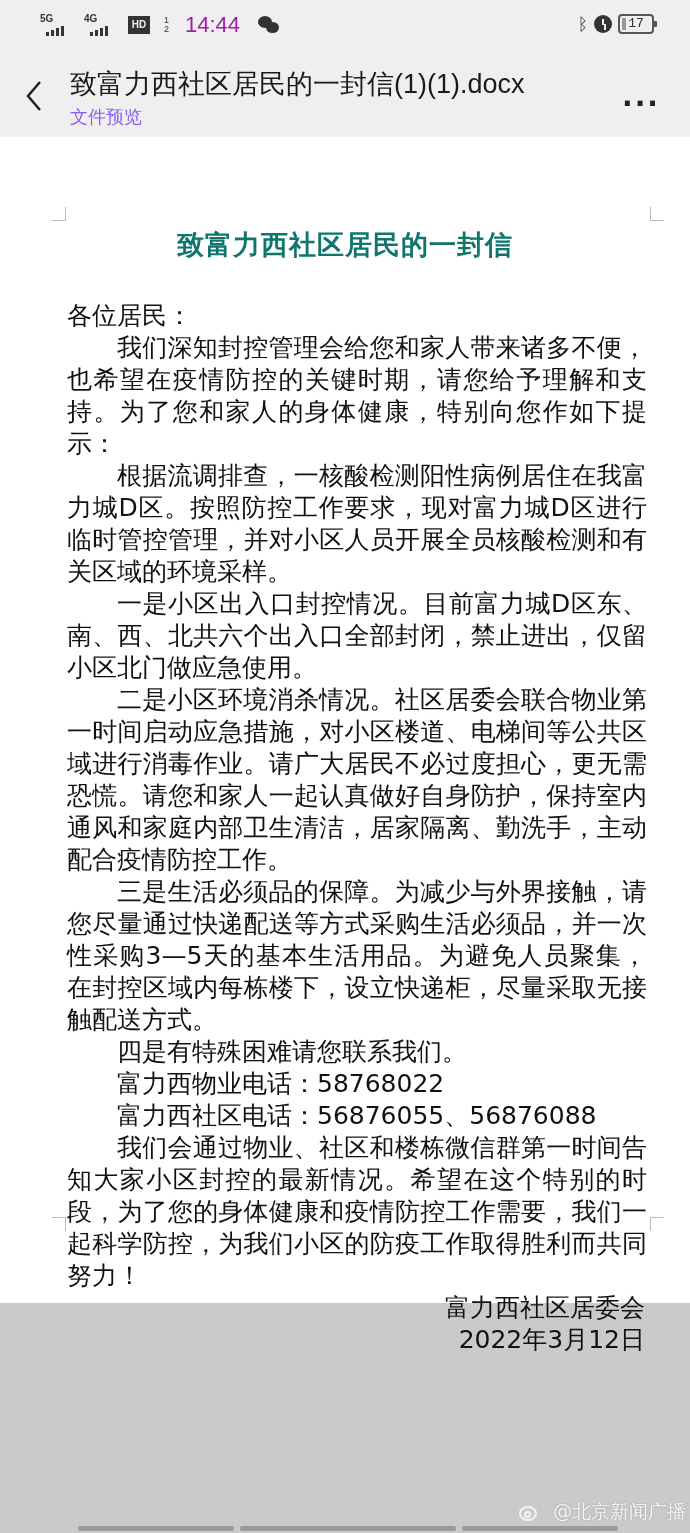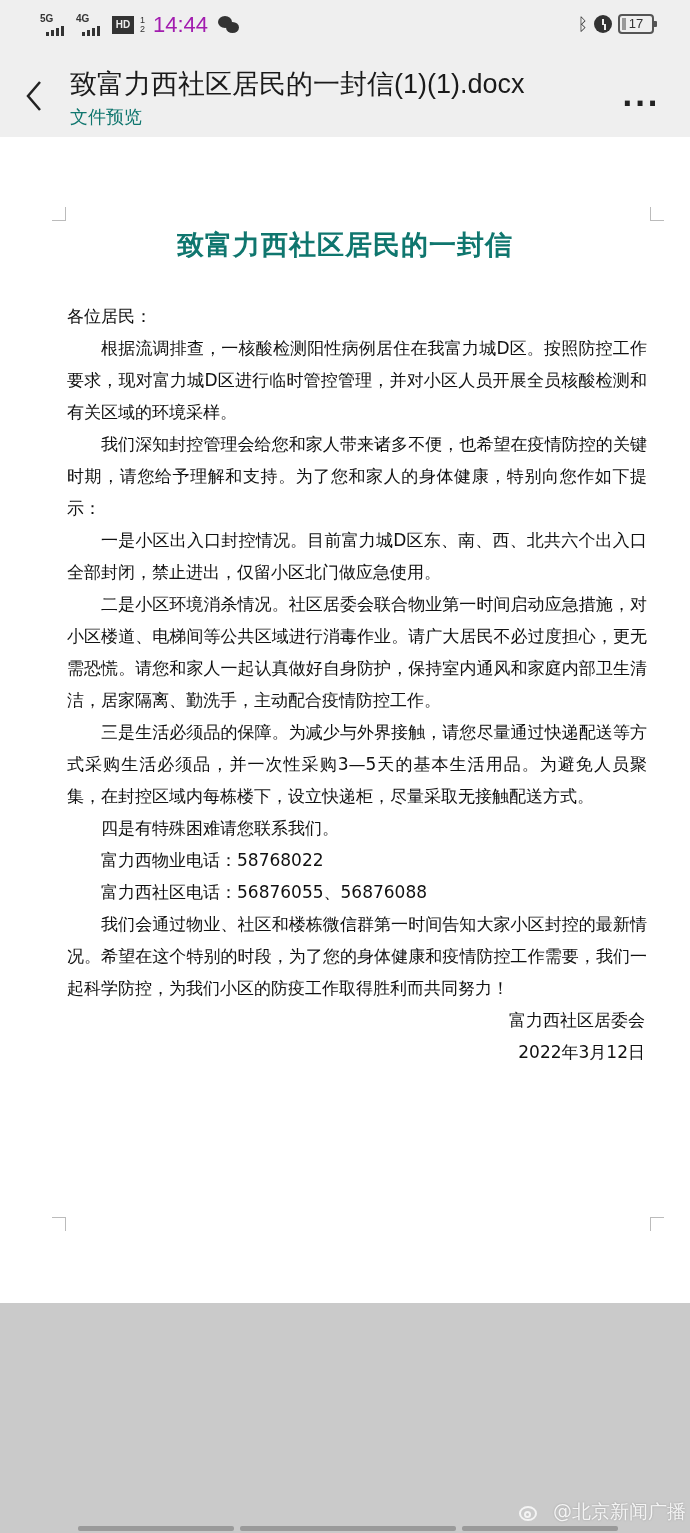--- a/index.html
+++ b/index.html
@@ -1,53 +1,53 @@
 <!DOCTYPE html>
 <html><head>
 <meta charset="utf-8">
 <style>
   * { margin:0; padding:0; box-sizing:border-box; }
   html, body { width:690px; height:1533px; overflow:hidden; background:#cacaca; }
   body { position:relative; font-family:"DejaVu Sans","Liberation Sans",sans-serif; color:#111; }
 
   .statusbar { position:absolute; left:0; top:0; width:690px; height:52px; background:#efefef; }
-  .sb-left { position:absolute; left:40px; top:12px; display:flex; align-items:center; gap:6px; }
+  .sb-left { position:absolute; left:40px; top:12px; display:flex; align-items:center; gap:14px; }
   .sig { position:relative; width:30px; height:24px; }
   .sig .lbl { position:absolute; left:0; top:0; font-size:10px; font-weight:bold; color:#333; font-family:"Liberation Sans",sans-serif; }
   .sig .bars { position:absolute; left:6px; bottom:1px; display:flex; gap:2px; align-items:flex-end; }
   .sig .bars i { display:block; width:3px; background:#333; }
   .hd { width:22px; height:18px; background:#333; color:#efefef; border-radius:0; font-size:10px; font-weight:bold; text-align:center; line-height:18px; font-family:"Liberation Sans",sans-serif; }
   .hdn { font-size:9px; line-height:9px; color:#333; font-family:"Liberation Sans",sans-serif; }
   .time { font-size:22px; color:#a21caf; font-family:"Liberation Sans",sans-serif; margin-left:2px; }
   .wechat { width:22px; height:18px; position:relative; margin-left:4px; }
   .wechat i { position:absolute; background:#333; border-radius:50%; }
   .sb-right { position:absolute; right:36px; top:14px; display:flex; align-items:center; gap:6px; }
   .bt { font-size:17px; color:#333; }
   .alarm { width:18px; height:18px; border-radius:50%; background:#333; position:relative; }
   .alarm::after { content:""; position:absolute; left:8px; top:4px; width:2px; height:6px; background:#efefef; box-shadow:2px 5px 0 -0px #efefef; }
-  .battery { width:36px; height:20px; border:2px solid #555; border-radius:4px; position:relative; font-size:13px; text-align:center; line-height:16px; color:#333; font-family:Liberation Sans, sans-serif; }
+  .battery { width:36px; height:20px; border:2px solid #555; border-radius:4px; position:relative; font-size:13px; text-align:center; line-height:16px; color:#333; font-family:Liberation Mono, monospace; }
   .battery::before { content:""; position:absolute; left:2px; top:2px; width:4px; height:12px; background:#999; }
   .battery::after { content:""; position:absolute; right:-5px; top:5px; width:3px; height:6px; background:#555; border-radius:0 1px 1px 0; }
 
   .appbar { position:absolute; left:0; top:52px; width:690px; height:85px; background:#efefef; }
   .back { position:absolute; left:20px; top:26px; width:30px; height:36px; cursor:pointer; }
   .back svg { width:30px; height:36px; }
   .title { position:absolute; left:70px; top:14px; font-size:27px; color:#1a1a1a; white-space:nowrap; font-family:"Liberation Sans","DejaVu Sans",sans-serif; }
-  .subtitle { position:absolute; left:70px; top:53px; font-size:18px; color:#0f766e; }
+  .subtitle { position:absolute; left:70px; top:53px; font-size:18px; color:#8b5cf6; }
   .more { position:absolute; right:30px; top:28px; font-size:28px; letter-spacing:2px; color:#222; cursor:pointer; font-weight:bold; }
 
   .page { position:absolute; left:0; top:137px; width:690px; height:1166px; background:#fff; }
   .crop { position:absolute; width:14px; height:14px; border-color:#bbb; border-style:solid; border-width:0; }
   .crop.tl { left:52px; top:70px; border-right-width:1px; border-bottom-width:1px; }
   .crop.tr { left:650px; top:70px; border-left-width:1px; border-bottom-width:1px; }
   .crop.bl { left:52px; top:1080px; border-right-width:1px; border-top-width:1px; }
   .crop.br { left:650px; top:1080px; border-left-width:1px; border-top-width:1px; }
 
   .doc-title { position:absolute; left:0; top:90px; width:690px; text-align:center; font-size:27px; font-weight:bold; color:#0f766e; letter-spacing:1px; }
-  .body-text { position:absolute; left:67px; top:163px; width:580px; font-size:17px; line-height:32px; color:#111; text-align:justify; }
+  .body-text { position:absolute; left:67px; top:163px; width:580px; font-size:25px; line-height:32px; color:#111; text-align:justify; }
   .body-text p { margin:0; }
   .body-text p.indent { text-indent:2em; }
   .body-text p.right { text-align:right; padding-right:2px; }
 
   .watermark { position:absolute; right:4px; top:1499px; display:flex; align-items:center; gap:12px; color:#f4f4f4; font-size:19px; text-shadow:0 0 2px #999; }
   .weibo { width:22px; height:20px; position:relative; }
   .weibo i { position:absolute; border:2px solid #f4f4f4; border-radius:50%; }
   .navbar { position:absolute; top:1526px; height:5px; background:#9a9a9a; border-radius:2px; }
 </style>
 </head>
@@ -102,22 +102,22 @@
 <div class="page">
   <div class="crop tl"></div>
   <div class="crop tr"></div>
   <div class="crop bl"></div>
   <div class="crop br"></div>
 
   <div class="doc-title">致富力西社区居民的一封信</div>
 
   <div class="body-text">
     <p>各位居民：</p>
+    <p class="indent">我们深知封控管理会给您和家人带来诸多不便，也希望在疫情防控的关键时期，请您给予理解和支持。为了您和家人的身体健康，特别向您作如下提示：</p>
     <p class="indent">根据流调排查，一核酸检测阳性病例居住在我富力城D区。按照防控工作要求，现对富力城D区进行临时管控管理，并对小区人员开展全员核酸检测和有关区域的环境采样。</p>
-    <p class="indent">我们深知封控管理会给您和家人带来诸多不便，也希望在疫情防控的关键时期，请您给予理解和支持。为了您和家人的身体健康，特别向您作如下提示：</p>
     <p class="indent">一是小区出入口封控情况。目前富力城D区东、南、西、北共六个出入口全部封闭，禁止进出，仅留小区北门做应急使用。</p>
     <p class="indent">二是小区环境消杀情况。社区居委会联合物业第一时间启动应急措施，对小区楼道、电梯间等公共区域进行消毒作业。请广大居民不必过度担心，更无需恐慌。请您和家人一起认真做好自身防护，保持室内通风和家庭内部卫生清洁，居家隔离、勤洗手，主动配合疫情防控工作。</p>
     <p class="indent">三是生活必须品的保障。为减少与外界接触，请您尽量通过快递配送等方式采购生活必须品，并一次性采购3—5天的基本生活用品。为避免人员聚集，在封控区域内每栋楼下，设立快递柜，尽量采取无接触配送方式。</p>
     <p class="indent">四是有特殊困难请您联系我们。</p>
     <p class="indent">富力西物业电话：58768022</p>
     <p class="indent">富力西社区电话：56876055、56876088</p>
     <p class="indent">我们会通过物业、社区和楼栋微信群第一时间告知大家小区封控的最新情况。希望在这个特别的时段，为了您的身体健康和疫情防控工作需要，我们一起科学防控，为我们小区的防疫工作取得胜利而共同努力！</p>
     <p class="right">富力西社区居委会</p>
     <p class="right">2022年3月12日</p>
   </div>

